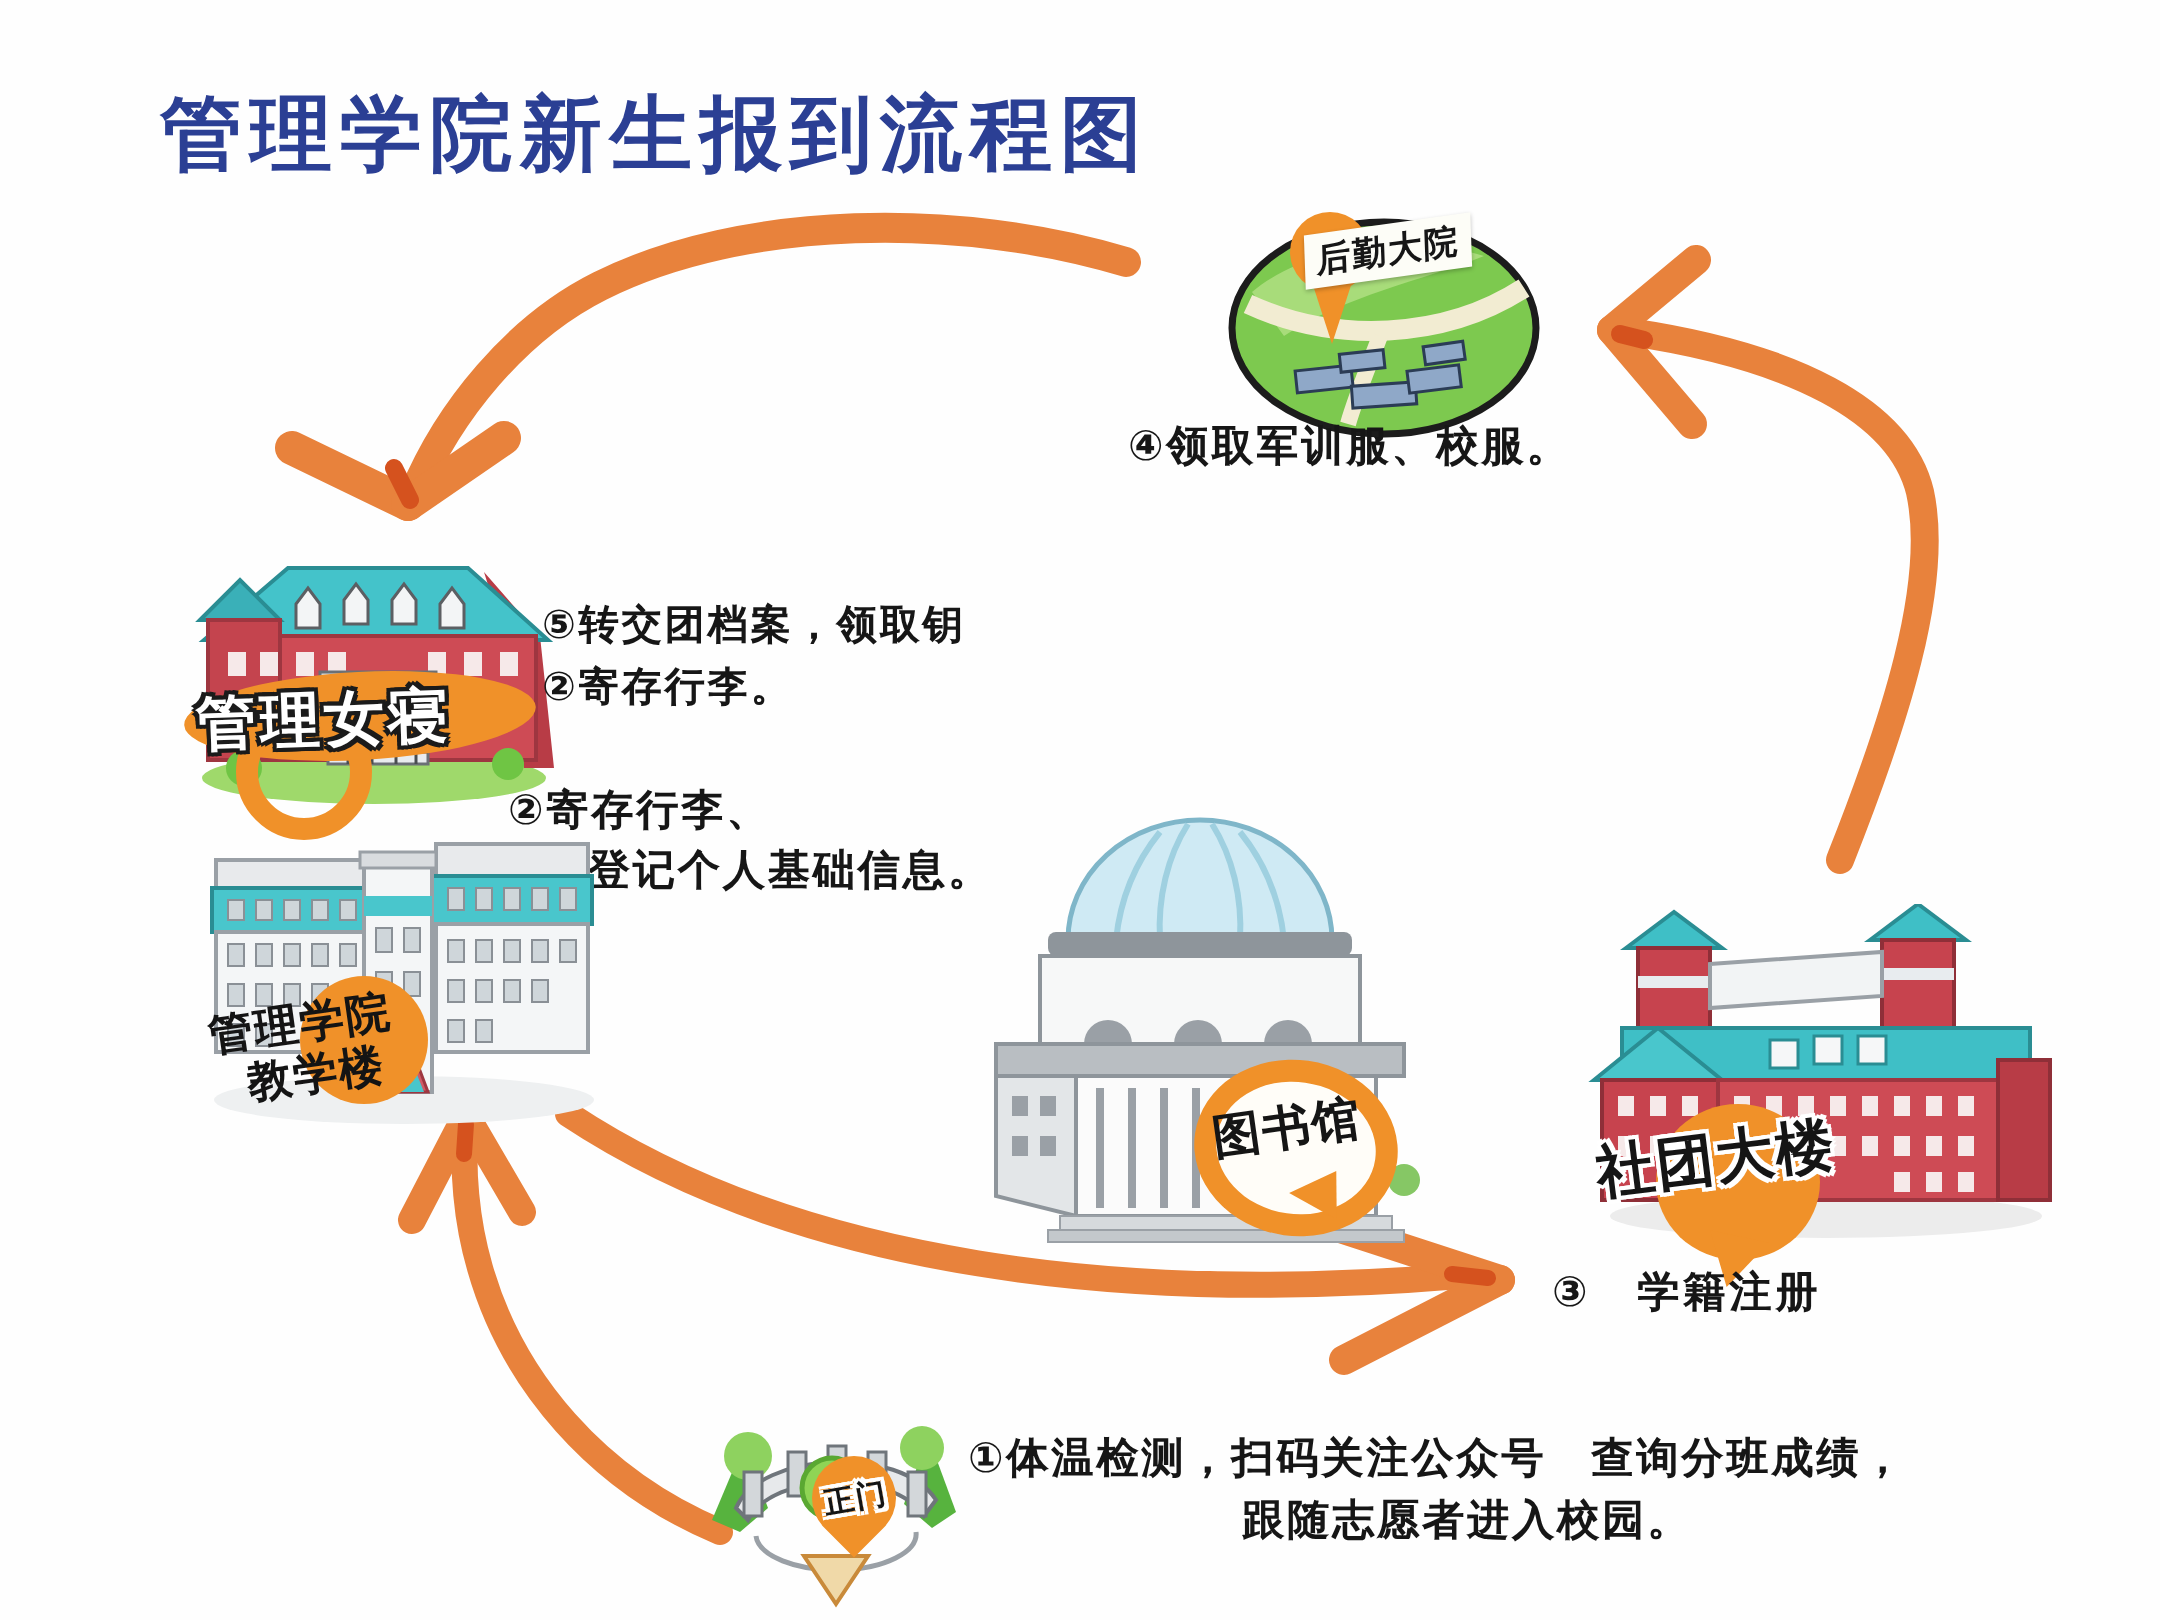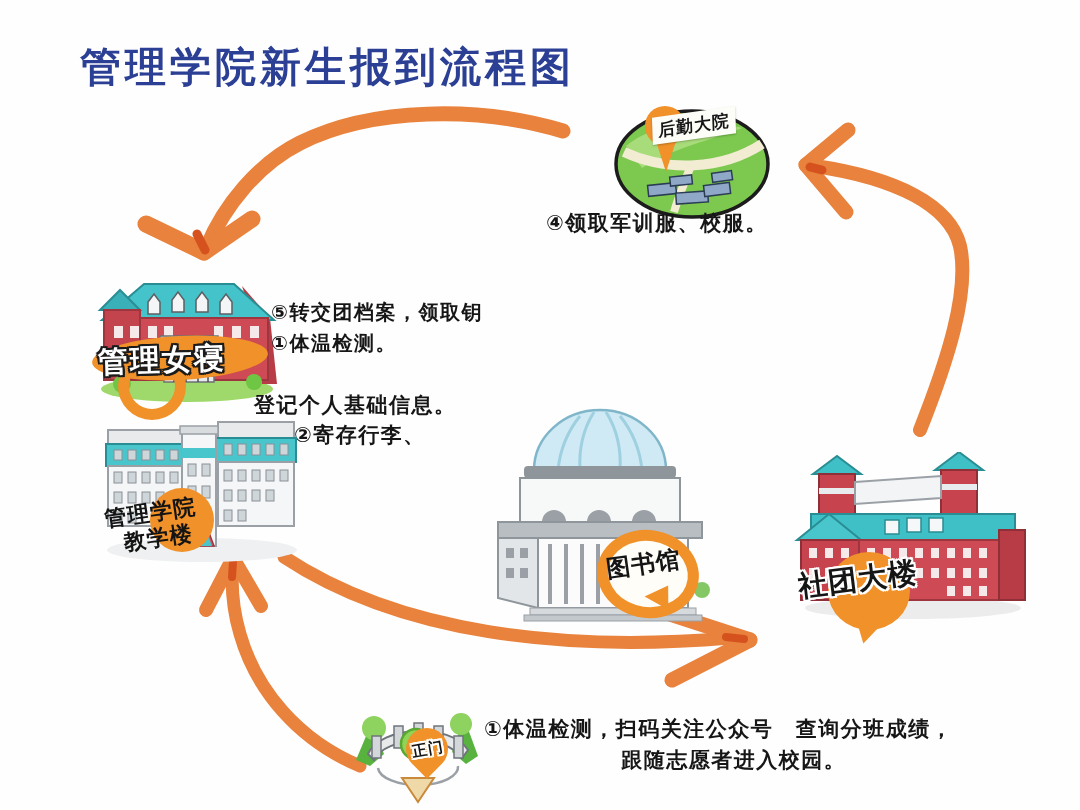--- a/index.html
+++ b/index.html
@@ -7,21 +7,21 @@
           font-family:"DejaVu Sans",sans-serif;}
   .abs{position:absolute;}
   .title{left:80px;top:40px;font-size:41px;font-weight:900;color:#2b3f94;letter-spacing:4px;white-space:nowrap;text-align:center;}
   .step{font-weight:700;color:#161616;}
   .tline{white-space:nowrap;}
   .step1{left:484px;top:714px;font-size:21px;letter-spacing:1.5px;line-height:31px;}
   .step1 .tline:nth-child(2){margin-left:30px;text-align:center;}
   .step2{left:254px;top:390px;font-size:21px;letter-spacing:1.5px;line-height:30px;}
   .step2 .tline:nth-child(2){margin-left:40px;}
   .step3{left:776px;top:632px;font-size:21px;letter-spacing:2px;}
-  .step4{left:546px;top:209px;font-size:21px;letter-spacing:1.5px;}
+  .step4{left:564px;top:209px;font-size:21px;letter-spacing:1.5px;}
   .step5{left:271px;top:285px;font-size:20px;letter-spacing:1.5px;line-height:31px;margin-top:12px;}
   
   .badge-text-blackoutline{color:#fff;font-weight:900;
      text-shadow:-2px -2px 0 #1b1b1b,2px -2px 0 #1b1b1b,-2px 2px 0 #1b1b1b,2px 2px 0 #1b1b1b,
                  0 -2px 0 #1b1b1b,0 2px 0 #1b1b1b,-2px 0 0 #1b1b1b,2px 0 0 #1b1b1b;}
   .badge-text-whiteoutline{color:#151515;font-weight:900;
      text-shadow:-2px -2px 0 #fff,2px -2px 0 #fff,-2px 2px 0 #fff,2px 2px 0 #fff,
                  0 -2px 0 #fff,0 2px 0 #fff,-2px 0 0 #fff,2px 0 0 #fff;}
   .dorm-blob{left:92px;top:336px;width:176px;height:44px;background:#f09129;border-radius:50%;
              transform:rotate(-3deg);}
@@ -150,26 +150,26 @@
     </g>
     <circle cx="30" cy="116" r="9" fill="#6fc544"></circle>
     <circle cx="162" cy="114" r="8" fill="#6fc544"></circle>
   </svg>
   <div class="abs dorm-blob"></div>
   <div class="abs dorm-ring"></div>
   <div class="abs dorm-label badge-text-blackoutline">管理女寝</div>
 
   <div class="abs step step5">
       <div class="tline">⑤转交团档案，领取钥</div>
-      <div class="tline">①体温检测。</div>
+      <div class="tline">②寄存行李。</div>
     </div>
 
   <div class="abs step step2">
+      <div class="tline">②寄存行李、</div>
       <div class="tline">登记个人基础信息。</div>
-      <div class="tline">②寄存行李、</div>
     </div>
 
   <svg class="abs" style="left:92px;top:402px;" width="215" height="175" viewBox="0 0 215 175">
     <ellipse cx="110" cy="148" rx="95" ry="12" fill="#eef0f1"></ellipse>
     <rect x="16" y="28" width="74" height="14" fill="#e8eaec" stroke="#9aa0a6" stroke-width="2"></rect>
     <rect x="126" y="20" width="76" height="16" fill="#e8eaec" stroke="#9aa0a6" stroke-width="2"></rect>
     <rect x="14" y="42" width="78" height="22" fill="#49c6cc" stroke="#2a8d93" stroke-width="2"></rect>
     <rect x="124" y="36" width="80" height="24" fill="#49c6cc" stroke="#2a8d93" stroke-width="2"></rect>
     <rect x="16" y="64" width="74" height="60" fill="#f4f6f7" stroke="#9aa0a6" stroke-width="2"></rect>
     <rect x="126" y="60" width="76" height="64" fill="#f4f6f7" stroke="#9aa0a6" stroke-width="2"></rect>
@@ -307,20 +307,21 @@
       <rect x="48" y="96" width="8" height="10"></rect>
         <rect x="16" y="116" width="8" height="10"></rect>
       <rect x="32" y="116" width="8" height="10"></rect>
         <rect x="48" y="116" width="8" height="10"></rect>
     </g>
   </svg>
   <div class="abs club-pin"></div>
   <div class="abs club-tail"></div>
   <div class="abs club-label badge-text-whiteoutline">社团大楼</div>
 
+  <div class="abs step step3">③　学籍注册</div>
 
   <svg class="abs" style="left:350px;top:682px;" width="135" height="124" viewBox="0 0 135 124">
     <polygon points="6,78 22,40 34,72 20,84" fill="#57b33e"></polygon>
     <polygon points="128,74 114,36 102,70 116,82" fill="#57b33e"></polygon>
     <circle cx="24" cy="46" r="12" fill="#8ed25f"></circle>
     <circle cx="111" cy="42" r="11" fill="#8ed25f"></circle>
     <path d="M 18,72 C 30,44 100,40 118,68 L 112,76 C 96,52 36,54 24,78 Z" fill="#e7e9eb" stroke="#6f757b" stroke-width="2"></path>
     <g fill="#d3d7da" stroke="#6f757b" stroke-width="1.5">
       <rect x="22" y="54" width="9" height="22"></rect>
       <rect x="44" y="44" width="9" height="22"></rect>

